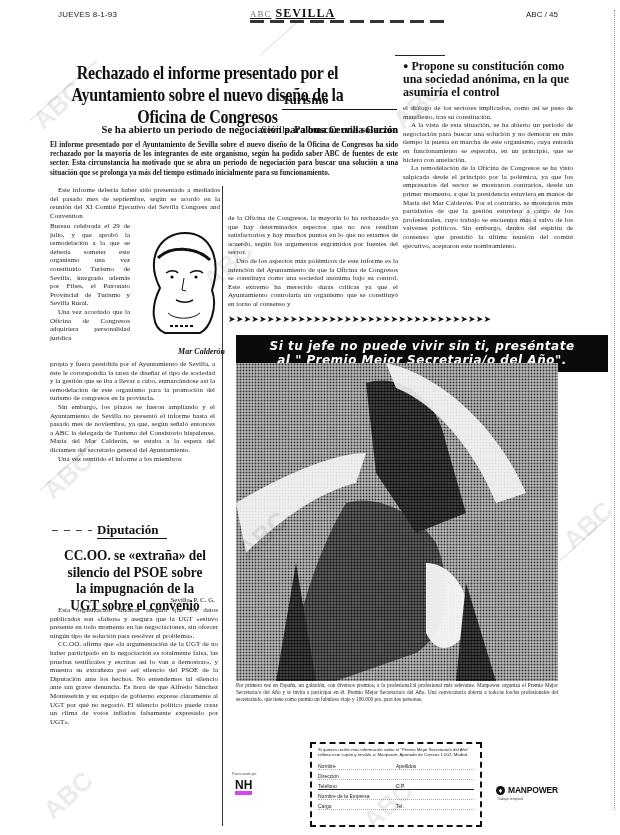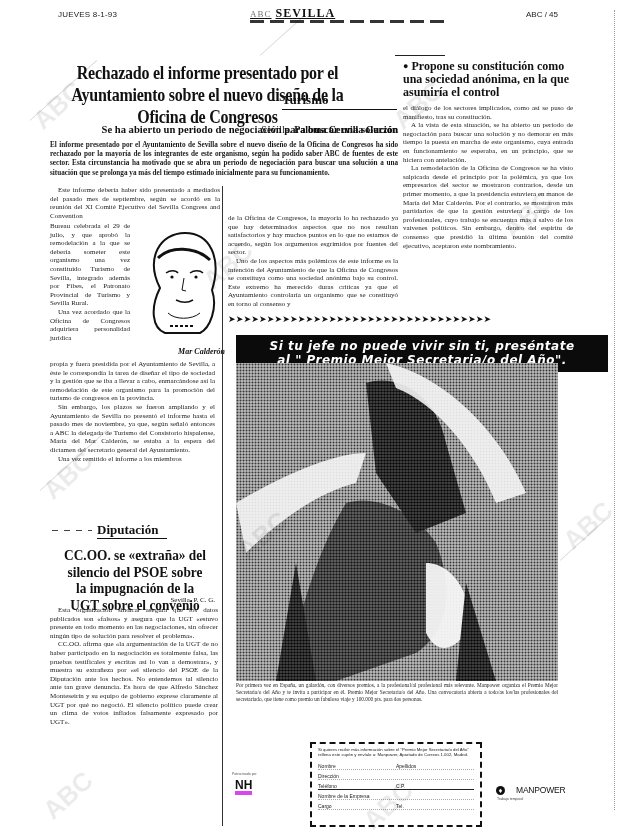--- a/index.html
+++ b/index.html
@@ -60,21 +60,21 @@
   .ad-caption { left: 236px; top: 682px; width: 322px; font-family: "Liberation Serif", serif; font-size: 5.3px; line-height: 7.2px; text-align: justify; color: #222; }
   .coupon { left: 310px; top: 742px; width: 172px; height: 85px; border: 2px dashed #111; padding: 3px 6px; font-family: "Liberation Sans", sans-serif; font-size: 5px; color: #222; }
   .coupon-intro { font-size: 4.3px; line-height: 5.2px; margin-bottom: 3px; }
   .coupon-row { display: flex; height: 10px; align-items: flex-end; border-bottom: 1px dotted #aaa; }
   .coupon-row.solid { border-bottom: 1px solid #222; }
   .coupon-row span { flex: 1; }
   .nh-logo { left: 235px; top: 780px; font-family: "Liberation Sans", sans-serif; font-weight: bold; font-size: 12px; border-bottom: 4px solid #d946ef; line-height: 11px; }
   .nh-label { left: 232px; top: 772px; font-family: "Liberation Sans", sans-serif; font-size: 3.5px; color: #555; }
   .manpower { left: 496px; top: 785px; display: flex; align-items: center; gap: 3px; }
   .manpower .circle { width: 9px; height: 9px; border-radius: 50%; background: #111; color: #fff; font-size: 6px; line-height: 9px; text-align: center; }
-  .manpower .name { font-family: "Liberation Sans", sans-serif; font-weight: normal; font-size: 8.5px; letter-spacing: -0.2px; margin-left: 8px; }
+  .manpower .name { font-family: "Liberation Sans", sans-serif; font-weight: bold; font-size: 8.5px; letter-spacing: -0.2px; }
   .manpower-tag { left: 497px; top: 797px; font-family: "Liberation Sans", sans-serif; font-size: 3.5px; color: #444; }
 
   
   .wm { font-family: "Liberation Sans", sans-serif; font-size: 26px; color: rgba(0,0,0,0.08); transform: rotate(-42deg); font-weight: bold; pointer-events: none; }
   .wm-line { height: 1px; background: rgba(0,0,0,0.15); transform: rotate(-42deg); transform-origin: left center; }
 
   .right-edge { left: 614px; top: 10px; width: 1px; height: 800px; border-left: 1px dotted #999; }
 </style>
 </head>
 <body>

